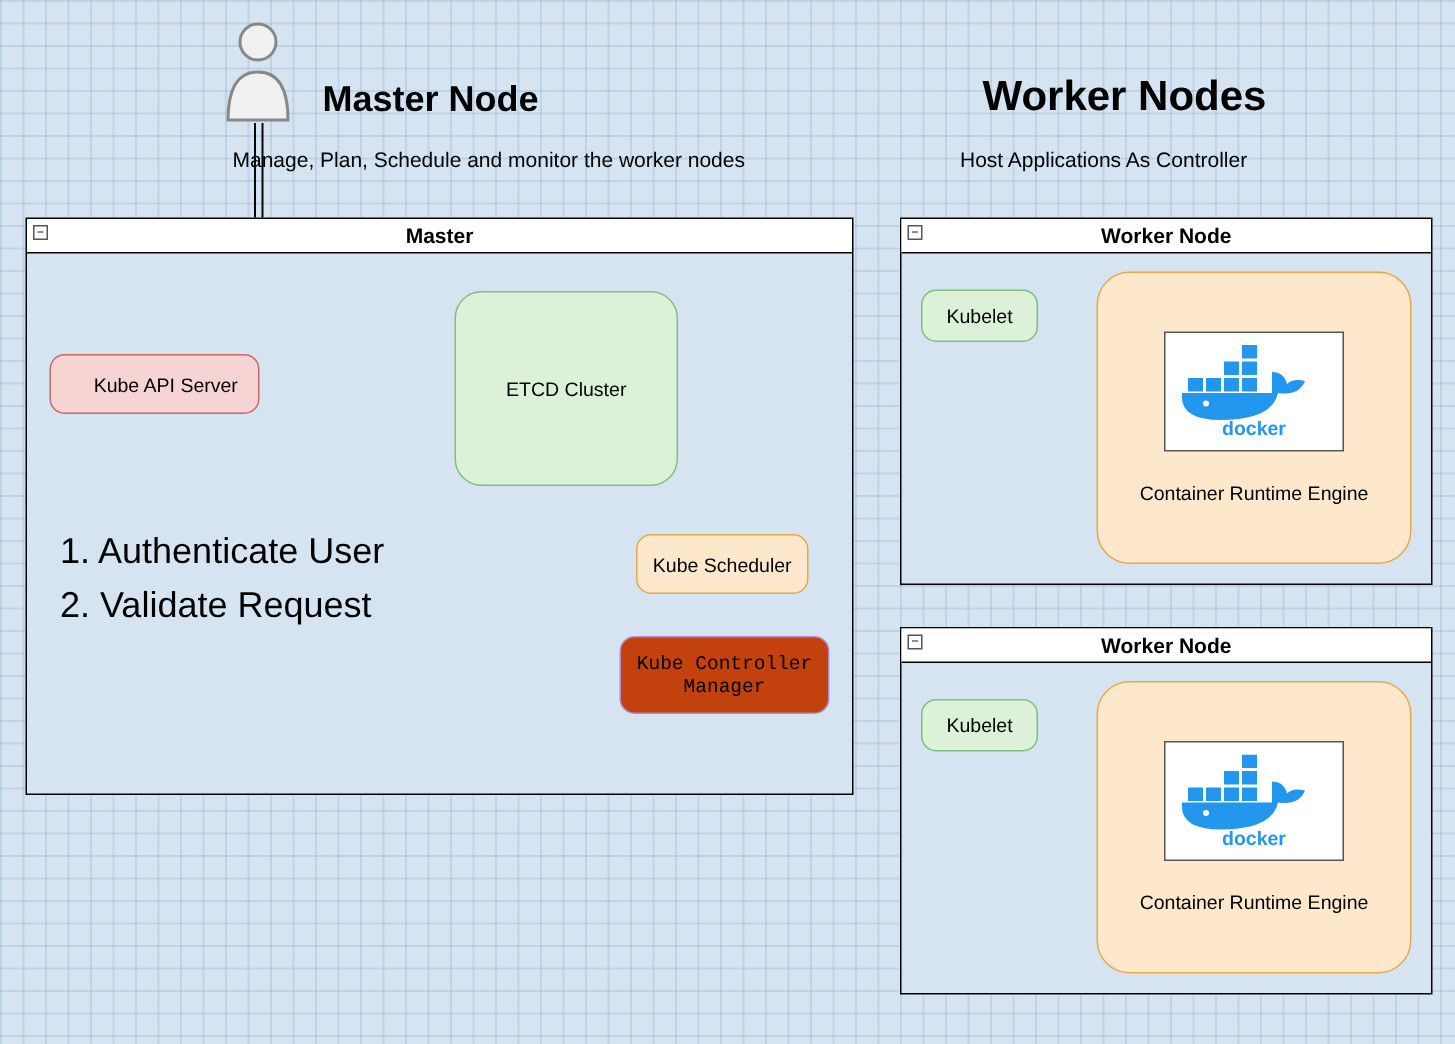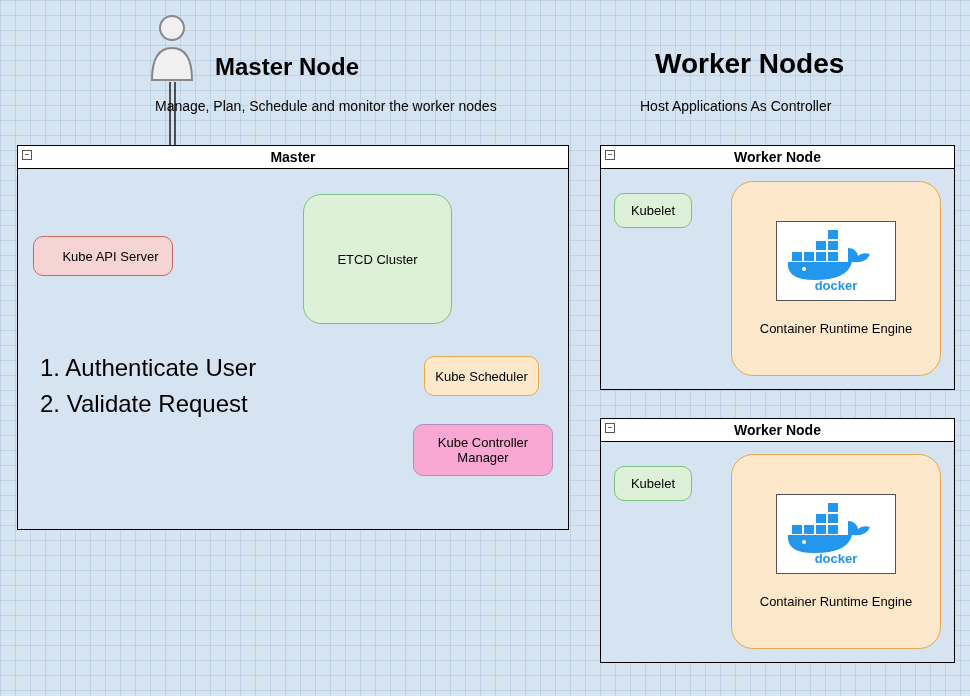--- a/index.html
+++ b/index.html
@@ -66,21 +66,21 @@
     display: flex;
     align-items: center;
     justify-content: center;
     text-align: center;
     font-size: 13px;
     padding: 4px;
   }
   .api-server { background:#f6d4d4; border:1.5px solid #c86868;padding-left:19px; }
   .etcd      { background:#ddf0d8; border:1.5px solid #7fbf7f; border-radius:18px;}
   .scheduler { background:#fde8cc; border:1.5px solid #e6a84d; }
-  .controller{ background:#f9a8d4; border:1.5px solid #b08fc8; }
+  .controller{ background:#c2410c; border:1.5px solid #b08fc8;font-family:Liberation Mono, monospace; }
   .kubelet   { background:#ddf0d8; border:1.5px solid #7fbf7f; }
   .runtime   { background:#fde8cc; border:1.5px solid #e6a84d; border-radius:22px;
                flex-direction: column; gap:20px; }
   .runtime .logo-wrap {
     width: 120px; height: 80px; background:#fff; border:1px solid #555;
     display:flex; align-items:center; justify-content:center;
   }
   .steps {
     position: absolute;
     left: 40px; top: 350px;

